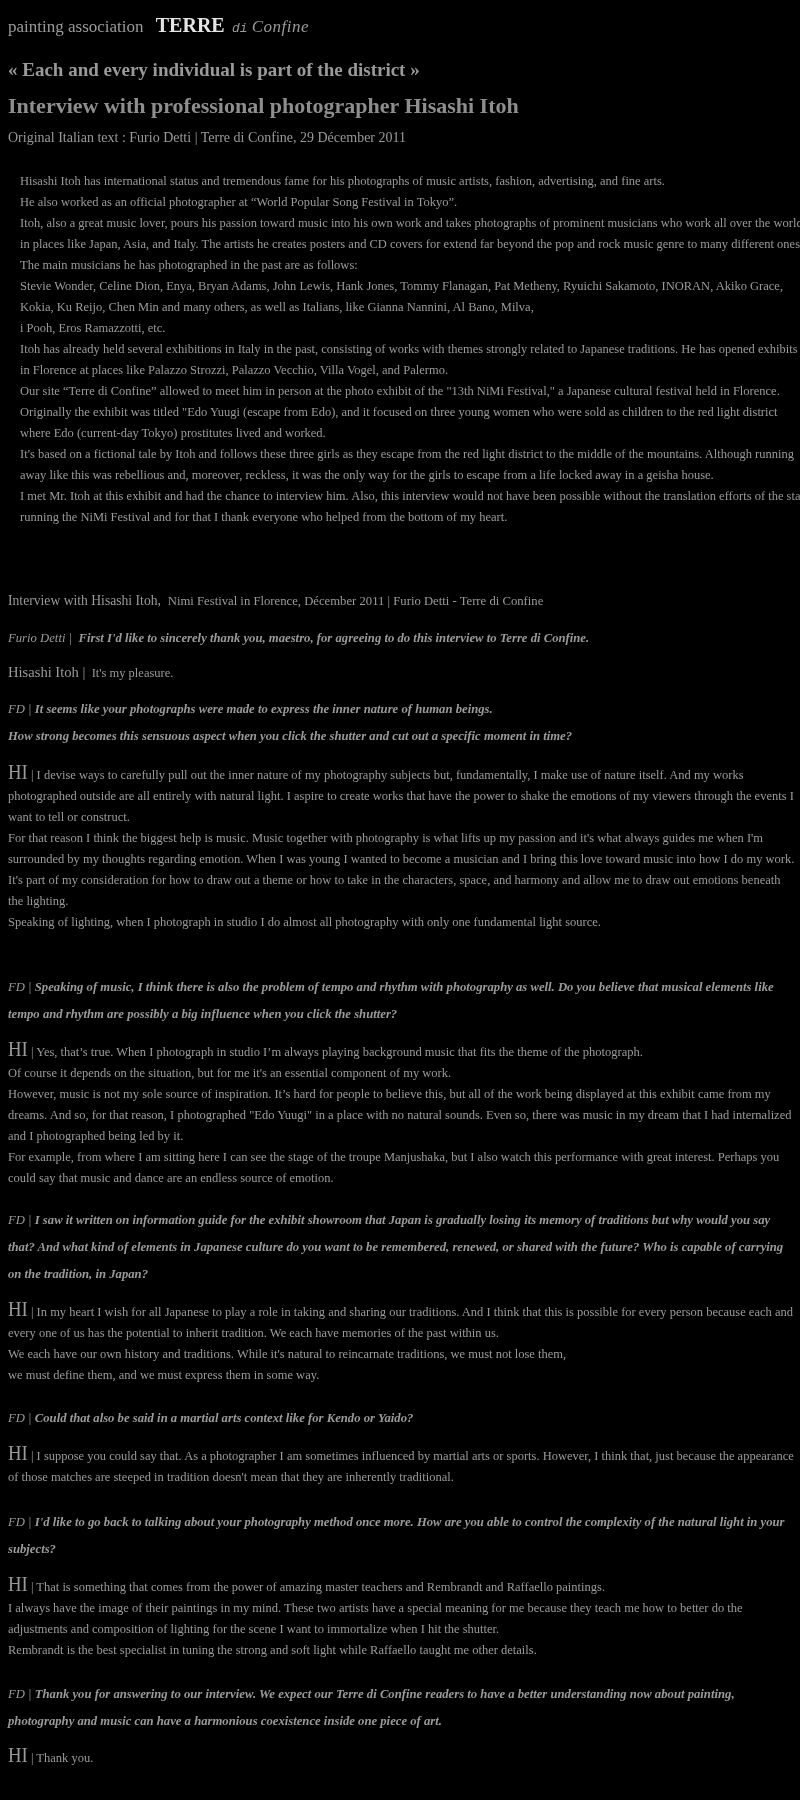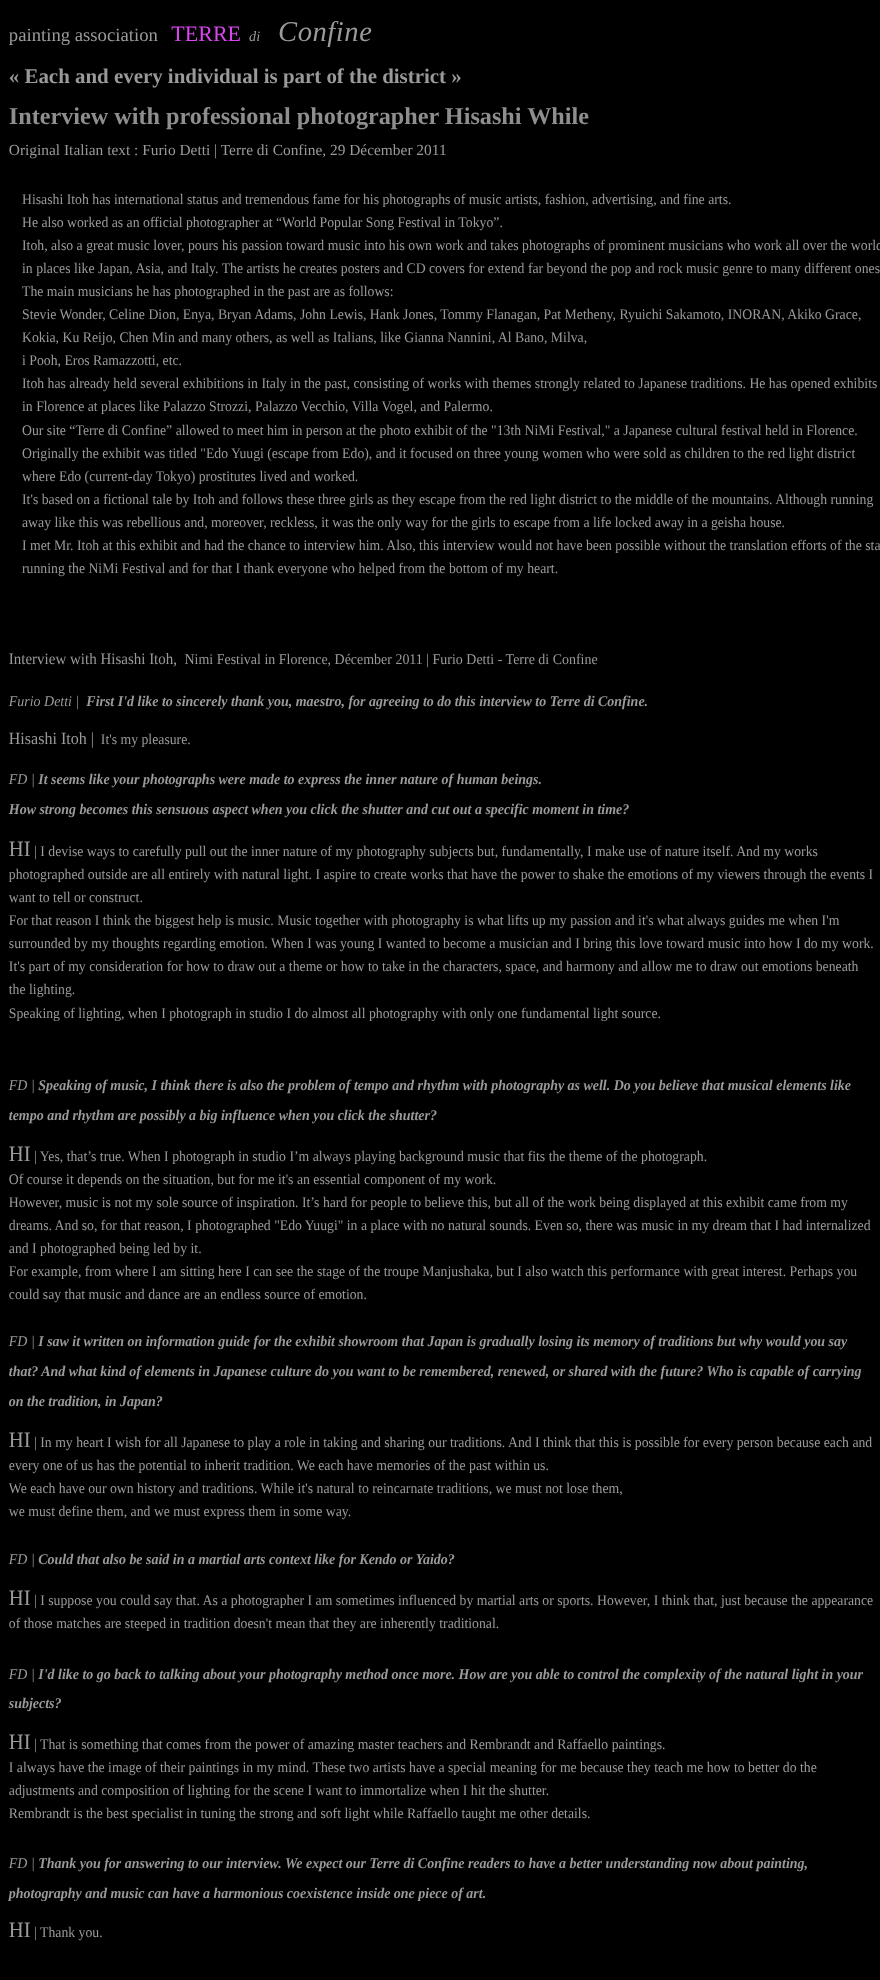--- a/index.html
+++ b/index.html
@@ -14,23 +14,23 @@
     color: #9a9a9a;
     font-family: "Liberation Serif", "DejaVu Serif", serif;
     position: relative;
   }
   .page { padding: 0 0 0 8px; }
   .brand {
     position: absolute; top: 14px; left: 8px;
     font-size: 17px; white-space: nowrap;
   }
   .brand .org { color: #9a9a9a; }
-  .brand .terre { font-weight: normal; font-size: 20px; margin-left: 8px; color: #d946ef; }
-  .brand .di { font-style: italic; font-size: 13px; margin-left: 3px; }
-  .brand .confine { font-style: italic; font-size: 26px; margin-left: 12px; letter-spacing: 0.5px; }
+  .brand .terre { font-weight: bold; font-size: 20px; margin-left: 8px; color: #e5e5e5; }
+  .brand .di { font-style: italic; font-size: 13px; margin-left: 3px; font-family: Liberation Mono, monospace; }
+  .brand .confine { font-style: italic; font-size: 17px; margin-left: 0; letter-spacing: 0.5px; }
 
   .quote-title {
     position: absolute; top: 59px; left: 8px;
     font-size: 19px; font-weight: bold; white-space: nowrap; color: #9a9a9a;
   }
   .main-title {
     position: absolute; top: 93px; left: 8px;
     font-size: 22px; font-weight: bold; white-space: nowrap; color: #8e8e8e;
   }
   .byline {
@@ -74,21 +74,21 @@
 <div class="page">
 
   <div class="brand">
     <span class="org">painting association</span>
     <span class="terre">TERRE</span>
     <span class="di">di</span>
     <span class="confine">Confine</span>
   </div>
 
   <div class="quote-title">« Each and every individual is part of the district »</div>
-  <div class="main-title">Interview with professional photographer Hisashi While</div>
+  <div class="main-title">Interview with professional photographer Hisashi Itoh</div>
   <div class="byline">Original Italian text : Furio Detti | Terre di Confine, 29 Décember 2011</div>
 
   <div class="block intro" style="top:170px;">
     <div class="cond">
       <p>Hisashi Itoh has international status and tremendous fame for his photographs of music artists, fashion, advertising, and fine arts.</p>
       <p>He also worked as an official photographer at “World Popular Song Festival in Tokyo”.</p>
       <p>Itoh, also a great music lover, pours his passion toward music into his own work and takes photographs of prominent musicians who work all over the world in places like Japan, Asia, and Italy. The artists he creates posters and CD covers for extend far beyond the pop and rock music genre to many different ones. The main musicians he has photographed in the past are as follows:</p>
       <p>Stevie Wonder, Celine Dion, Enya, Bryan Adams, John Lewis, Hank Jones, Tommy Flanagan, Pat Metheny, Ryuichi Sakamoto, INORAN, Akiko Grace, Kokia, Ku Reijo, Chen Min and many others, as well as Italians, like Gianna Nannini, Al Bano, Milva,</p>
       <p>i Pooh, Eros Ramazzotti, etc.</p>
       <p>Itoh has already held several exhibitions in Italy in the past, consisting of works with themes strongly related to Japanese traditions.  He has opened exhibits in Florence at places like Palazzo Strozzi, Palazzo Vecchio, Villa Vogel, and Palermo.</p>

